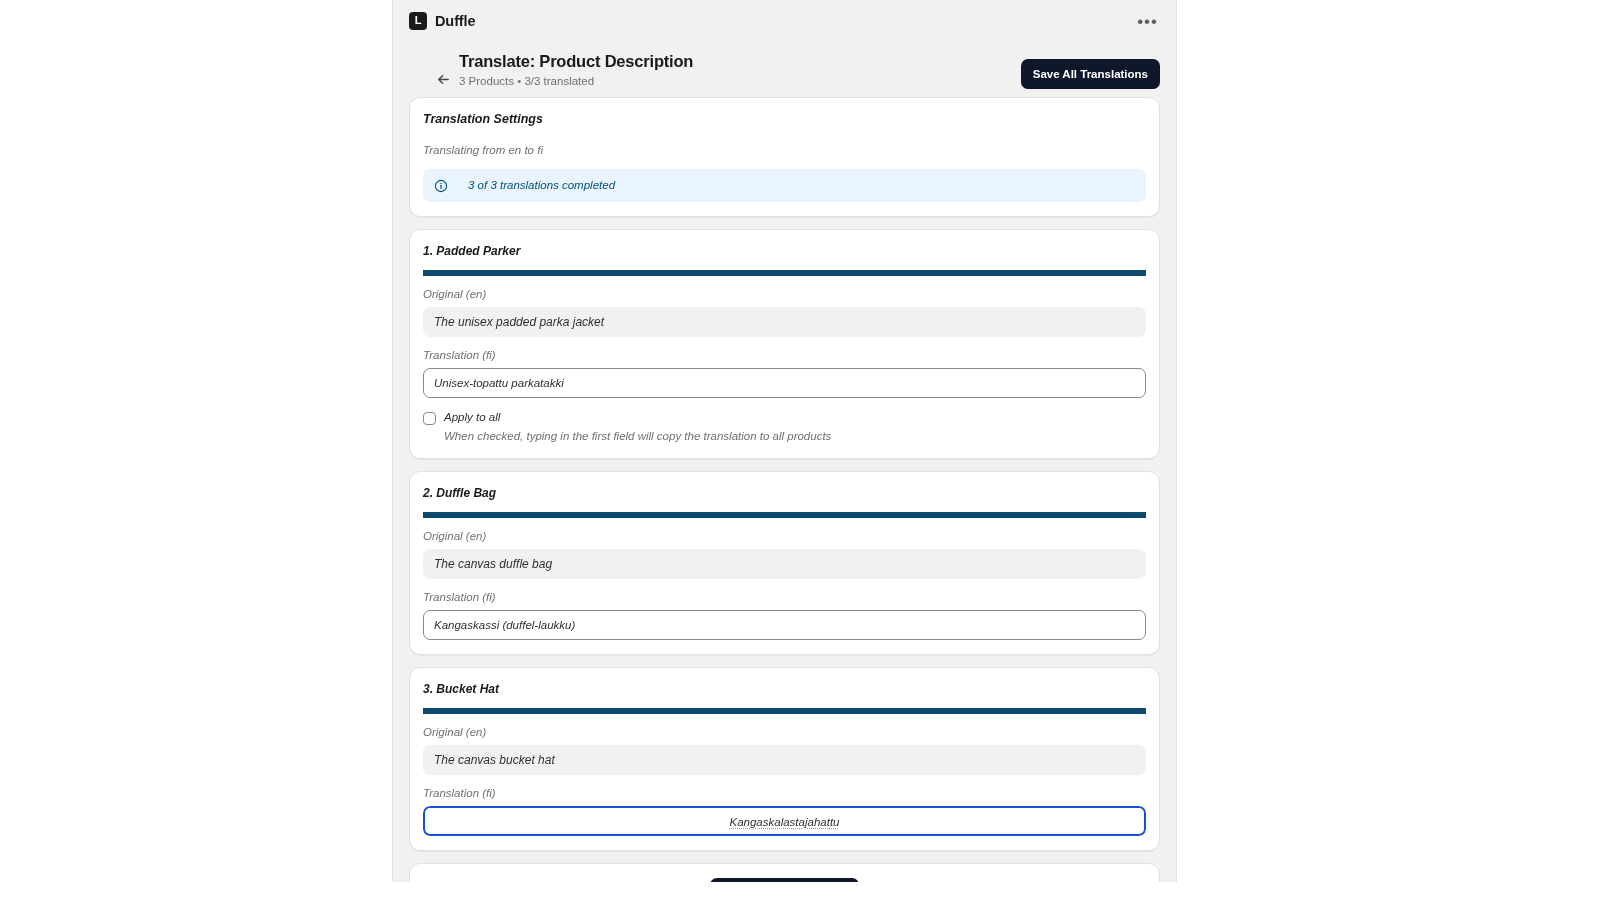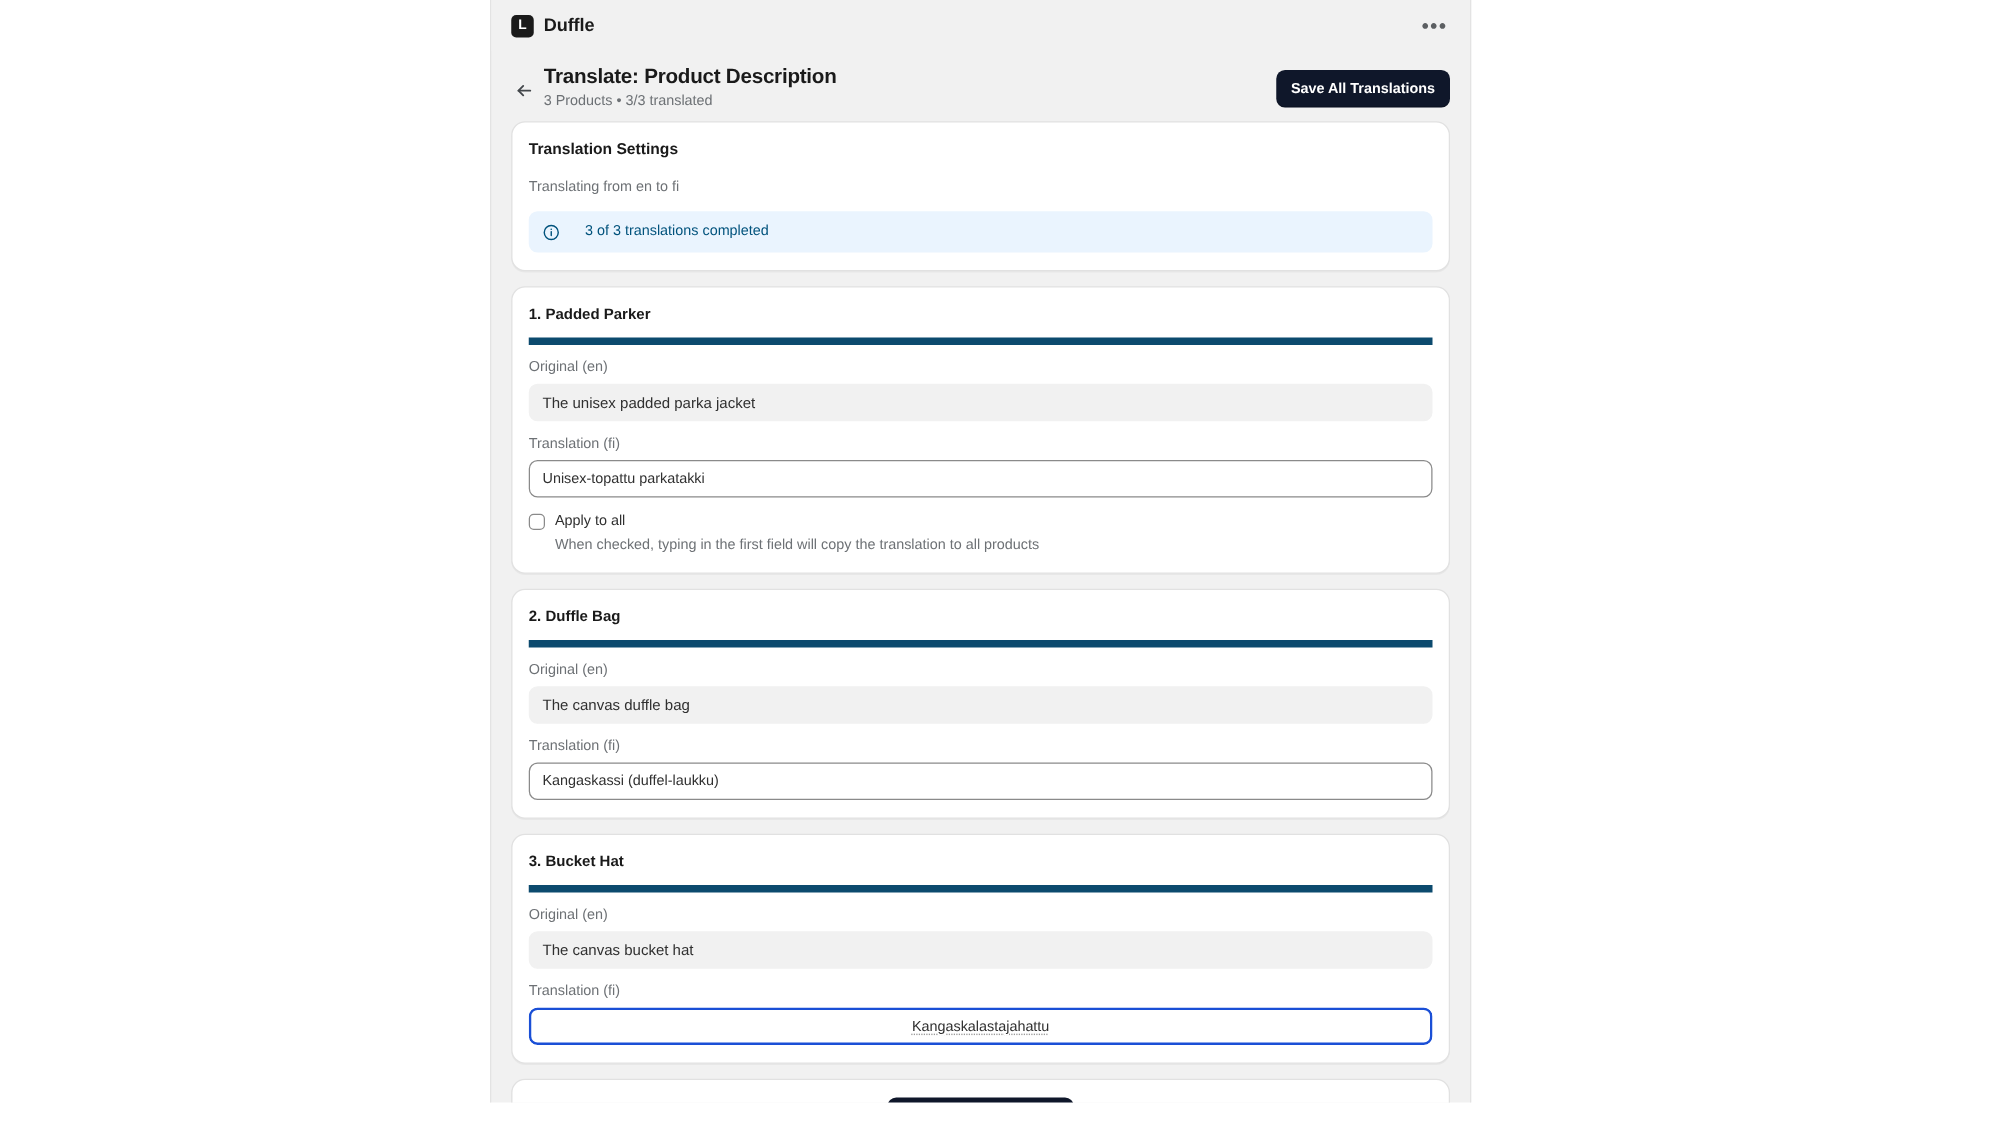--- a/index.html
+++ b/index.html
@@ -66,23 +66,24 @@
     font-size: 17px;
     line-height: 1;
     letter-spacing: 1px;
     cursor: pointer;
     padding: 2px 4px;
   }
 
   
   .page-header {
     display: flex;
-    align-items: center;
+    align-items: flex-end;
     padding: 10px 16px 8px 16px;
     position: relative;
+    margin-left: 24px;
   }
   .back-btn {
     width: 20px;
     height: 20px;
     margin-top: 4px;
     margin-right: 6px;
     display: flex;
     align-items: center;
     justify-content: center;
     cursor: pointer;
@@ -122,21 +123,21 @@
   }
 
   
   .card {
     background: #ffffff;
     border: 1px solid #e1e1e1;
     border-radius: 11px;
     margin: 0 16px 12px 16px;
     box-shadow: 0 1px 0 rgba(0,0,0,0.04);
   }
-  .card-pad { padding: 13px 13px 14px 13px; }
+  .card-pad { padding: 13px 13px 14px 13px; font-style: italic; }
 
   .section-title {
     font-size: 12.5px;
     font-weight: 700;
     color: #1a1a1a;
     line-height: 16px;
   }
   .section-sub {
     font-size: 11.5px;
     color: #6d7175;
@@ -226,21 +227,21 @@
   }
   .input-underline {
     text-decoration: underline;
     text-decoration-style: dotted;
     text-decoration-color: #9a9a9a;
     text-underline-offset: 2px;
   }
 
   .checkbox-row {
     display: flex;
-    align-items: flex-start;
+    align-items: flex-end;
     gap: 8px;
     margin-top: 12px;
   }
   .checkbox {
     width: 13px;
     height: 13px;
     border: 1px solid #8a8a8a;
     border-radius: 4px;
     background: #fff;
     flex: 0 0 13px;

